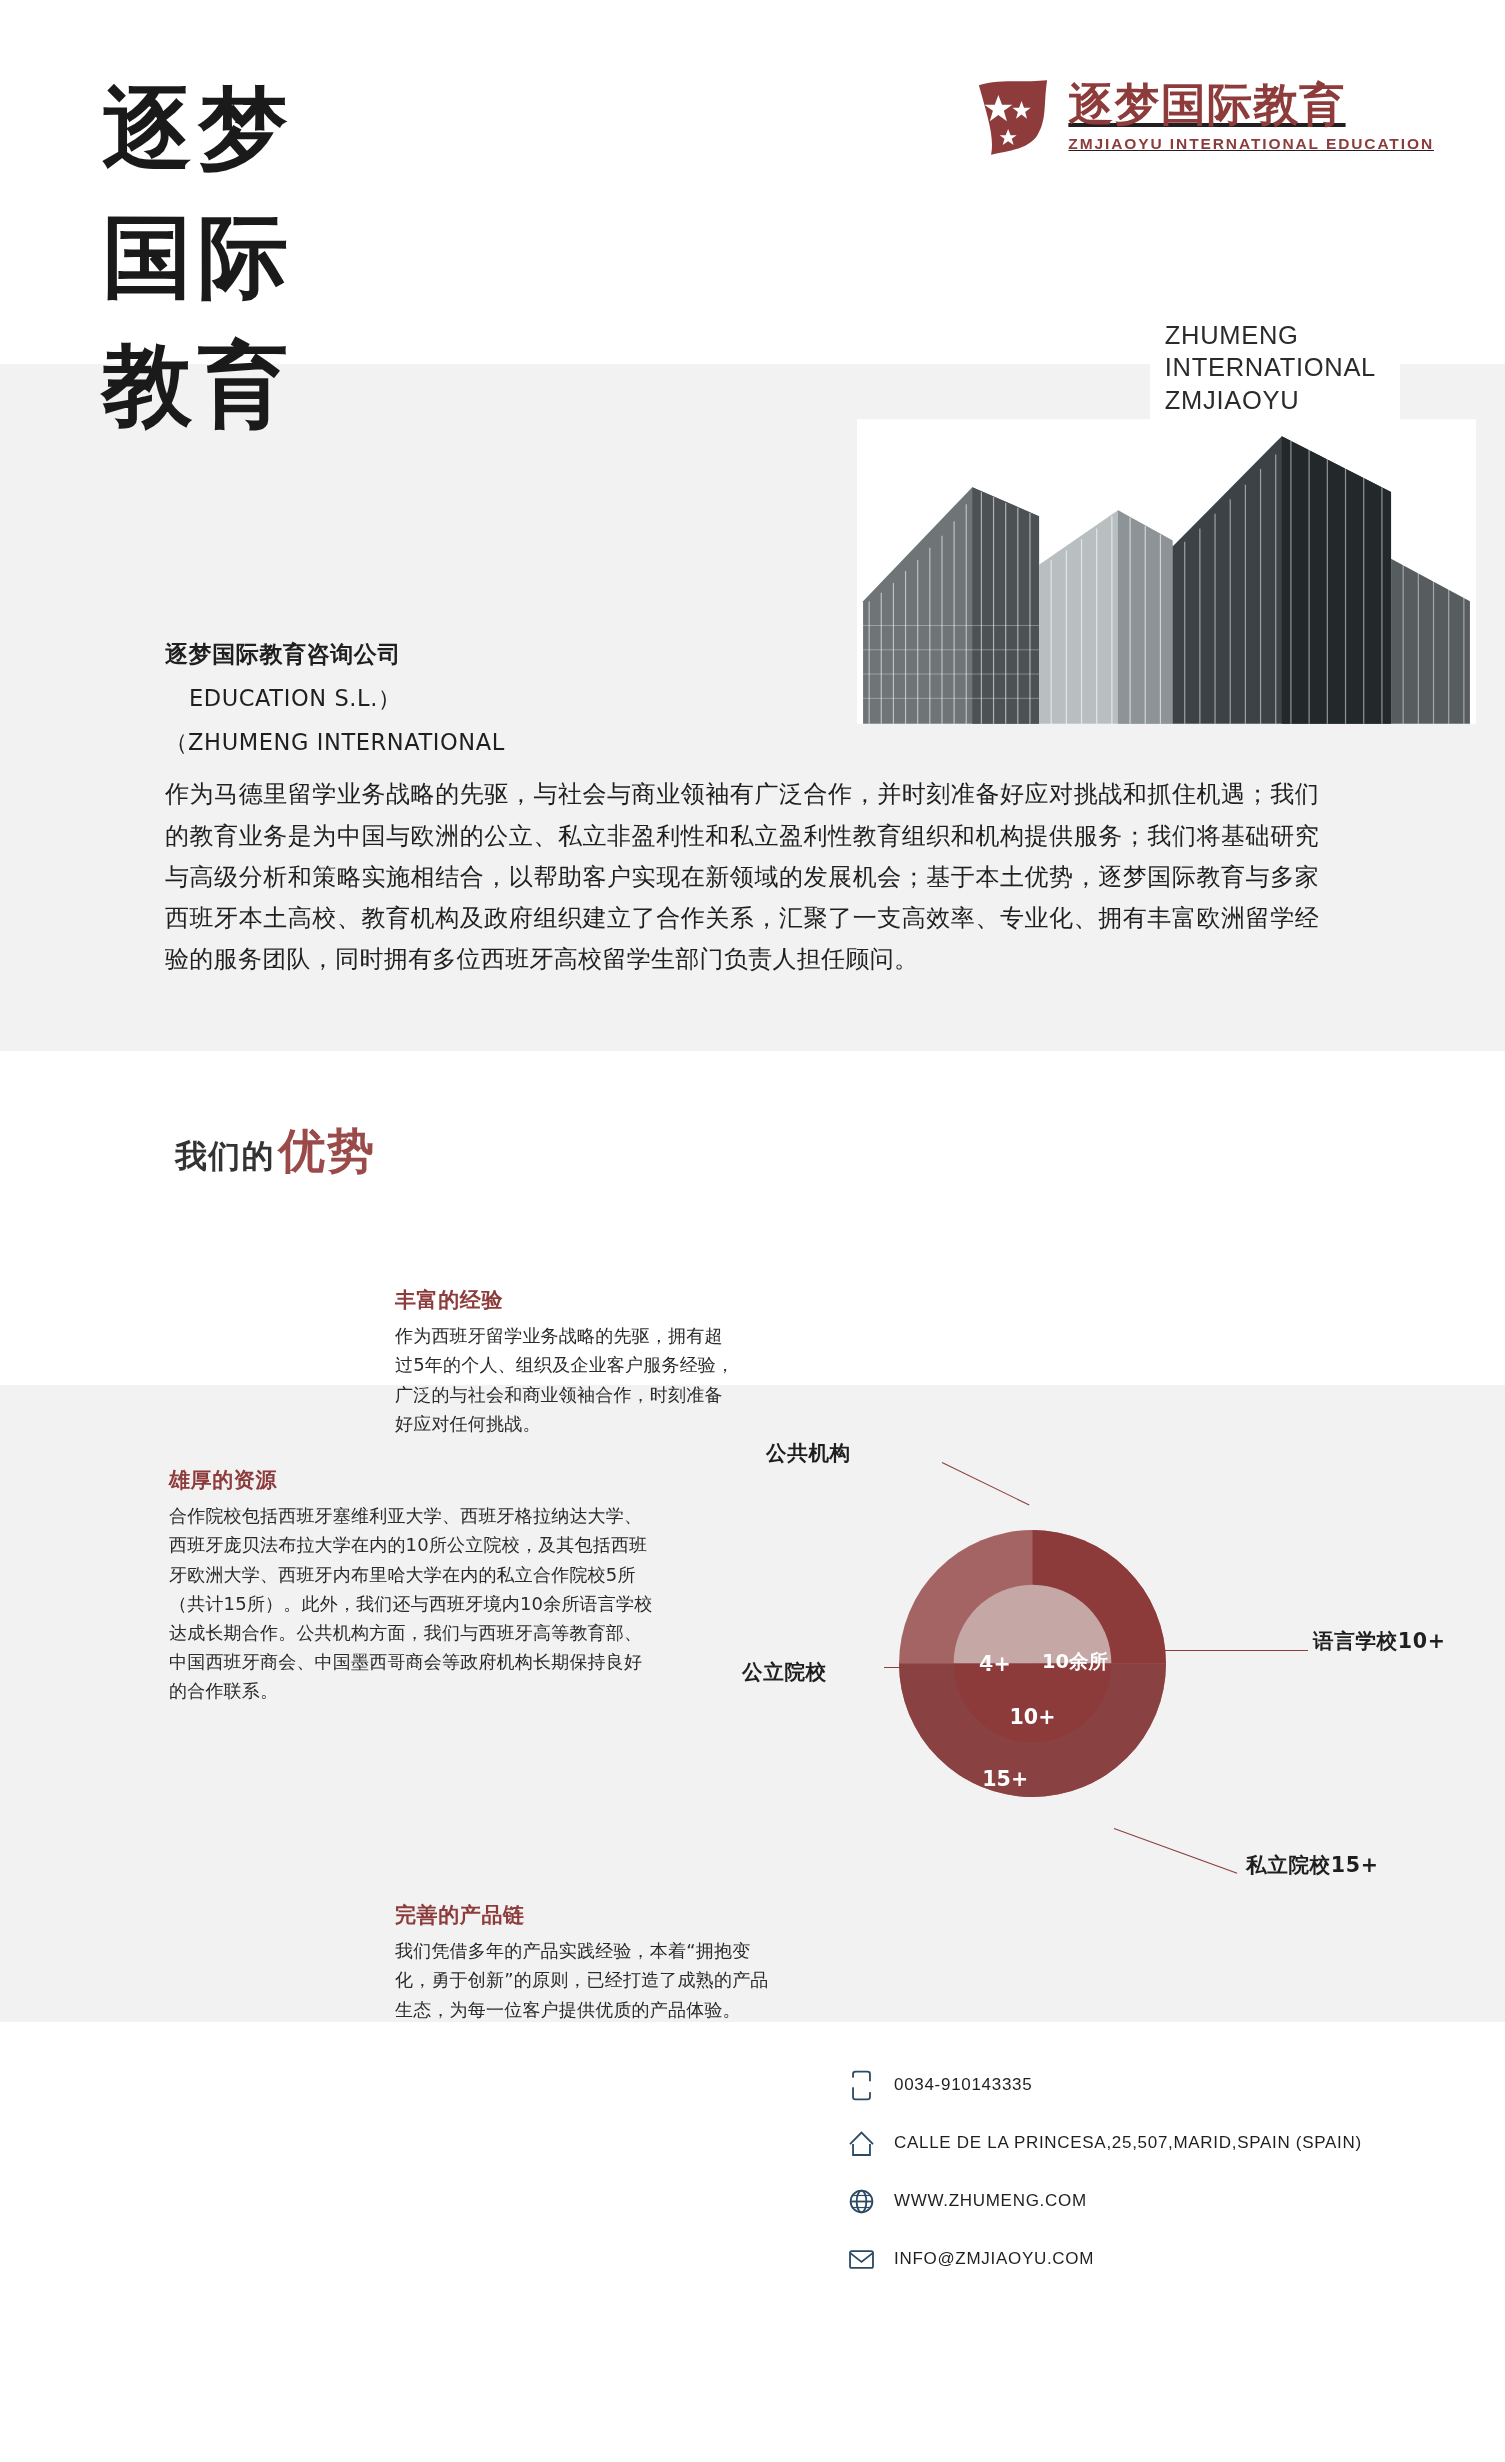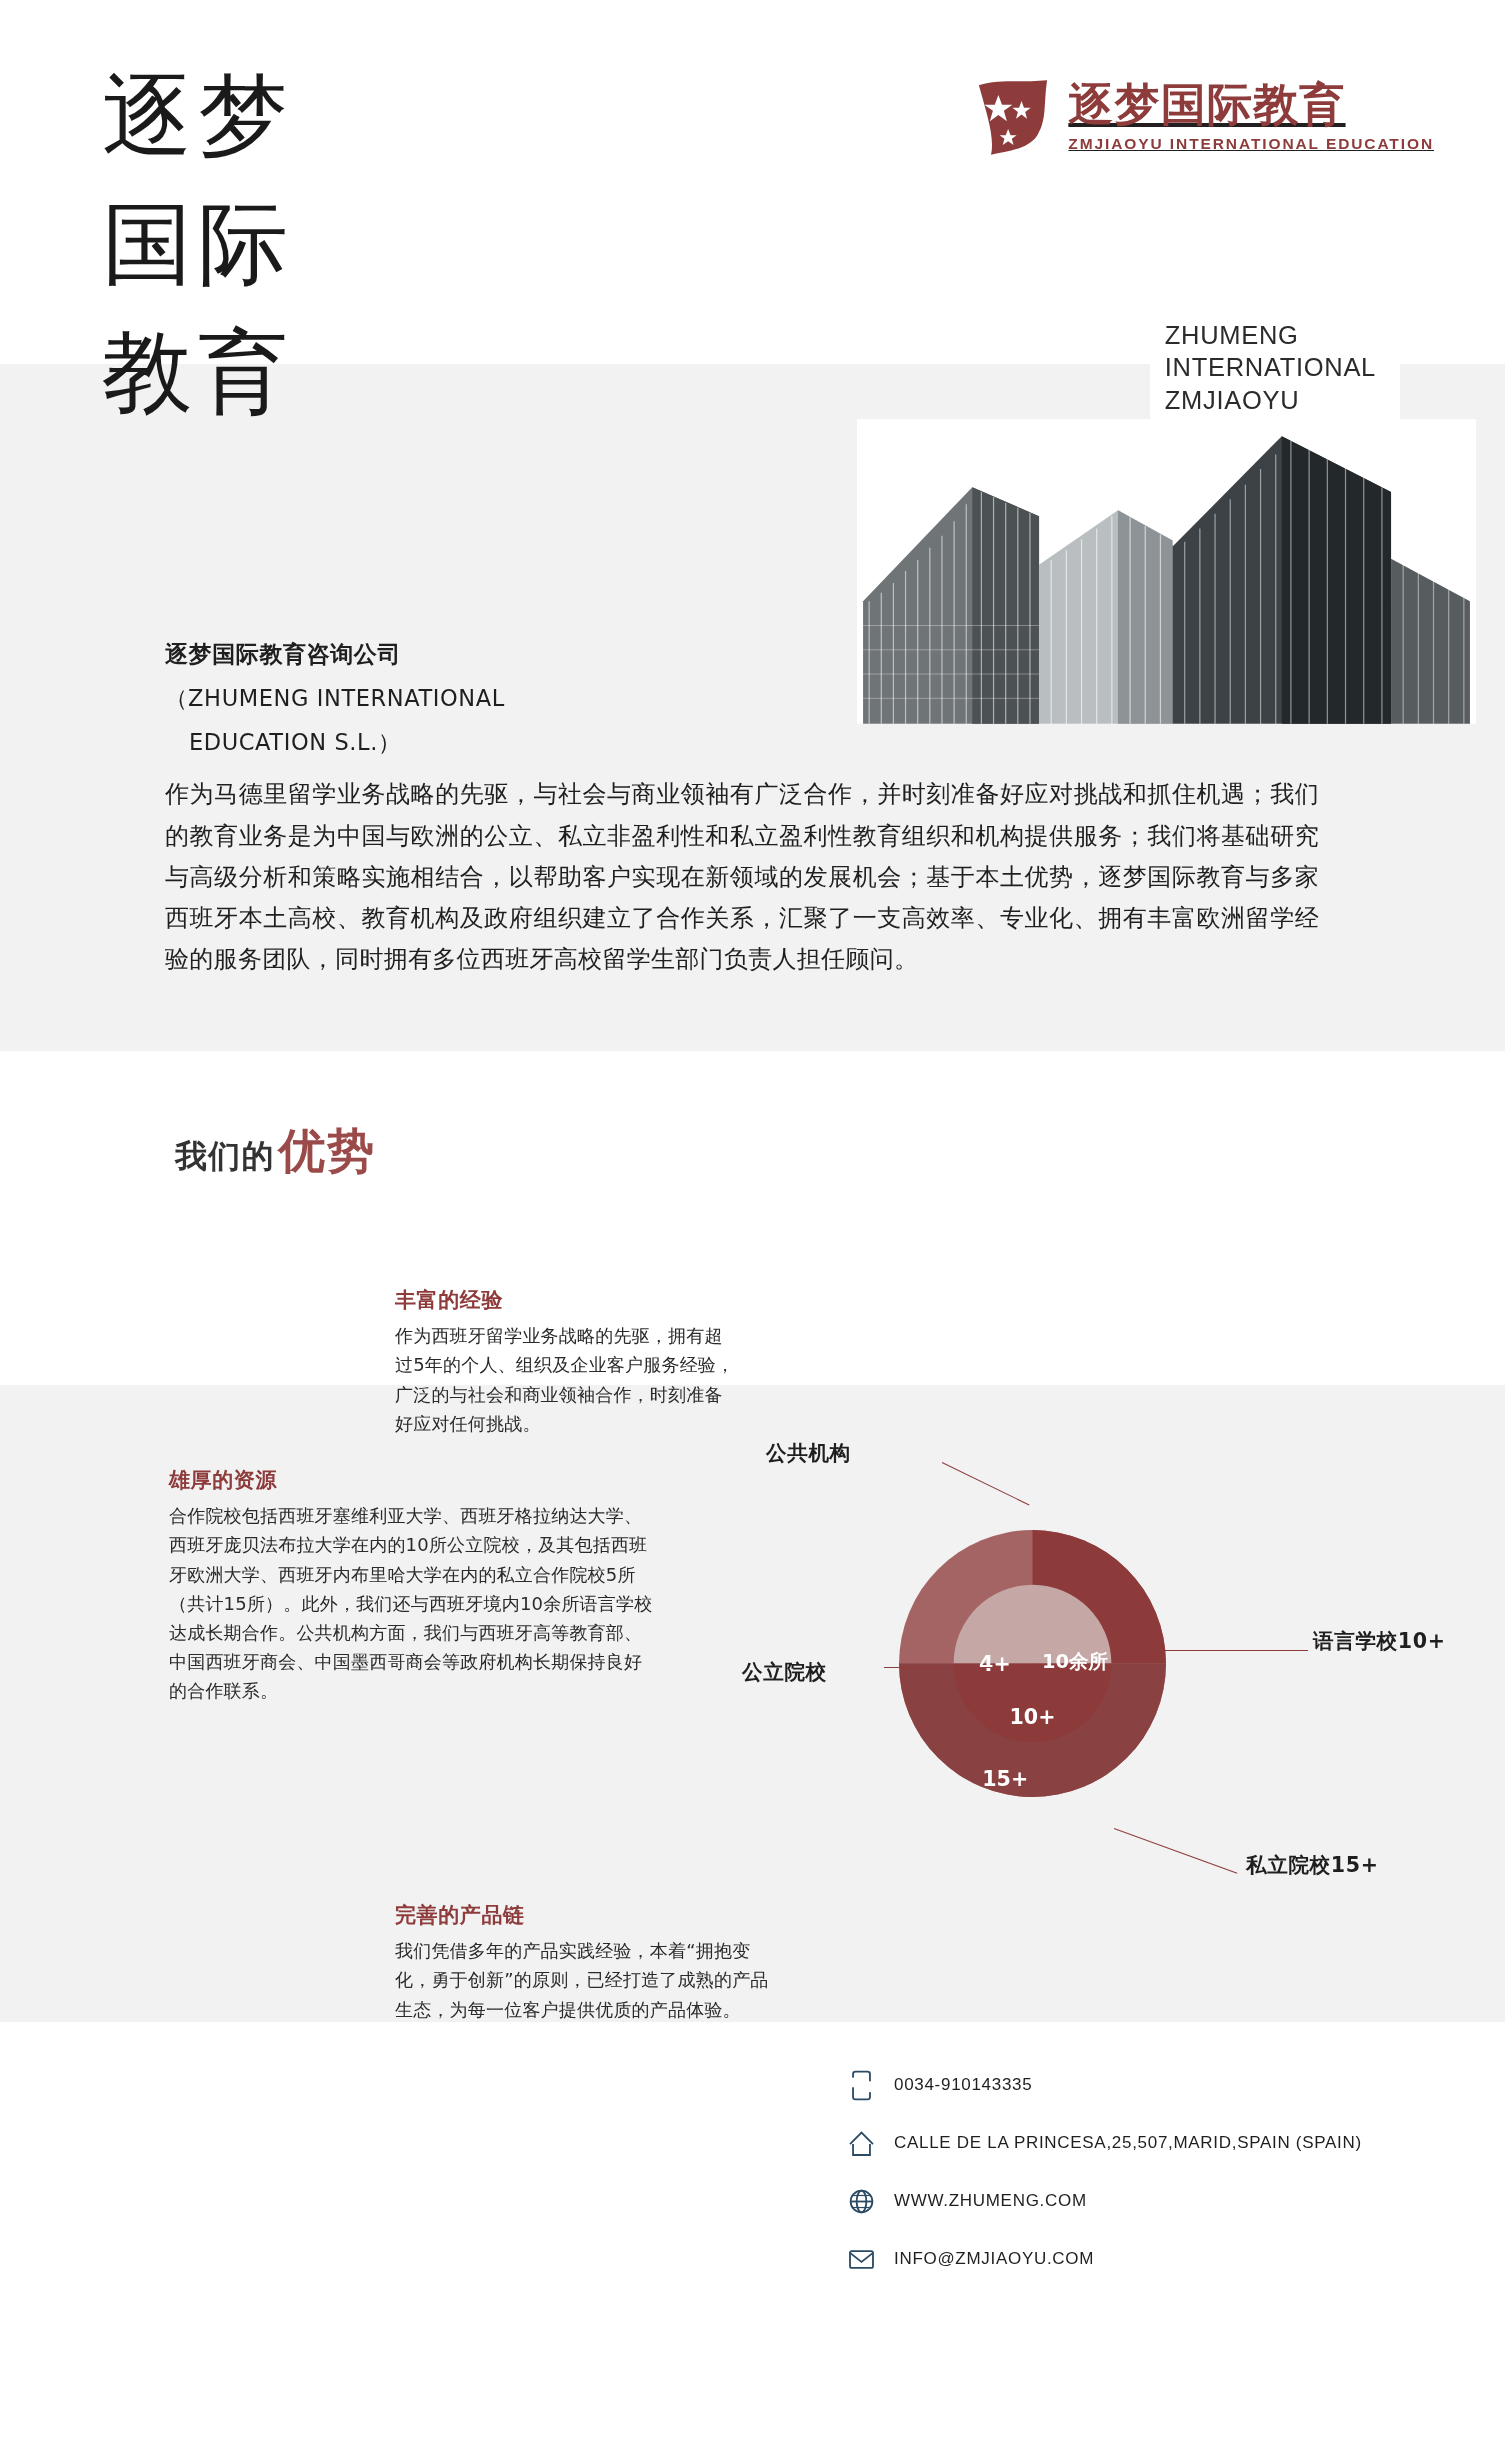--- a/index.html
+++ b/index.html
@@ -28,24 +28,24 @@
   .band-a { top: 364px;  height: 1099px; }
   .band-b { top: 1385px; height: 577px;  background: #f2f2f2; }
   .band-white-1 { position:absolute; left:0; top:1051px; width:1506px; height:340px; background:#ffffff; }
   .band-c { top: 1925px; height: 537px; background:#f2f2f2; }
   .white-footer { position:absolute; left:0; top:2022px; width:1506px; height:440px; background:#ffffff; }
 
   
   .big-title {
     position: absolute;
     left: 102px;
-    top: 52px;
+    top: 65px;
     font-size: 90px;
     line-height: 1.42;
-    font-weight: 400;
+    font-weight: 700;
     letter-spacing: 6px;
     color: #1a1a1a;
     font-family: "DejaVu Sans", "Liberation Sans", sans-serif;
   }
   .big-title span { display:block; }
 
   
   .logo-wrap {
     position: absolute;
     right: 72px;
@@ -331,22 +331,22 @@
           <line x1="925" y1="252" x2="925" y2="502"></line>
         <line x1="950" y1="266" x2="950" y2="502"></line>
           <line x1="975" y1="280" x2="975" y2="502"></line>
         <line x1="1000" y1="294" x2="1000" y2="502"></line>
       </g>
     </svg>
   </div>
 
   <div class="intro">
     <div class="co-name">逐梦国际教育咨询公司</div>
+    <div class="co-en indent">EDUCATION S.L.）</div>
     <div class="co-en">（ZHUMENG INTERNATIONAL</div>
-    <div class="co-en indent">EDUCATION S.L.）</div>
     <div class="body">作为马德里留学业务战略的先驱，与社会与商业领袖有广泛合作，并时刻准备好应对挑战和抓住机遇；我们的教育业务是为中国与欧洲的公立、私立非盈利性和私立盈利性教育组织和机构提供服务；我们将基础研究与高级分析和策略实施相结合，以帮助客户实现在新领域的发展机会；基于本土优势，逐梦国际教育与多家西班牙本土高校、教育机构及政府组织建立了合作关系，汇聚了一支高效率、专业化、拥有丰富欧洲留学经验的服务团队，同时拥有多位西班牙高校留学生部门负责人担任顾问。</div>
   </div>
 
   <div class="adv-head">
     <span class="small">我们的</span>
     <span class="big">优势</span>
   </div>
 
   <div class="feat feat-exp">
     <div class="ftitle">丰富的经验</div>

